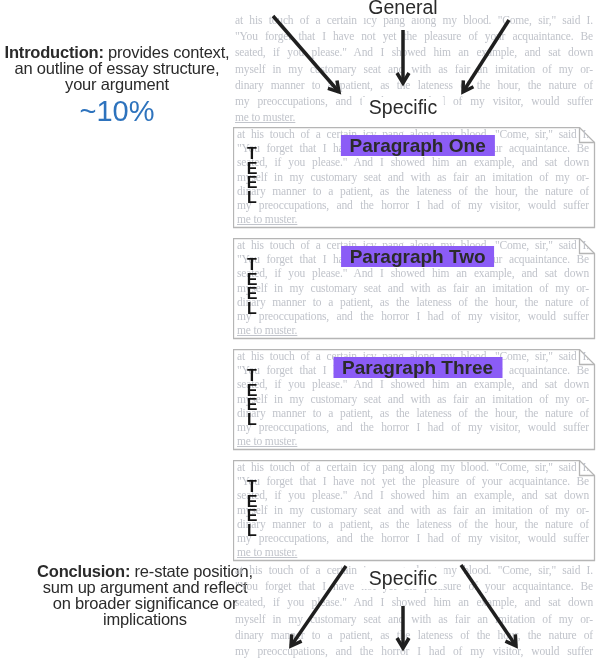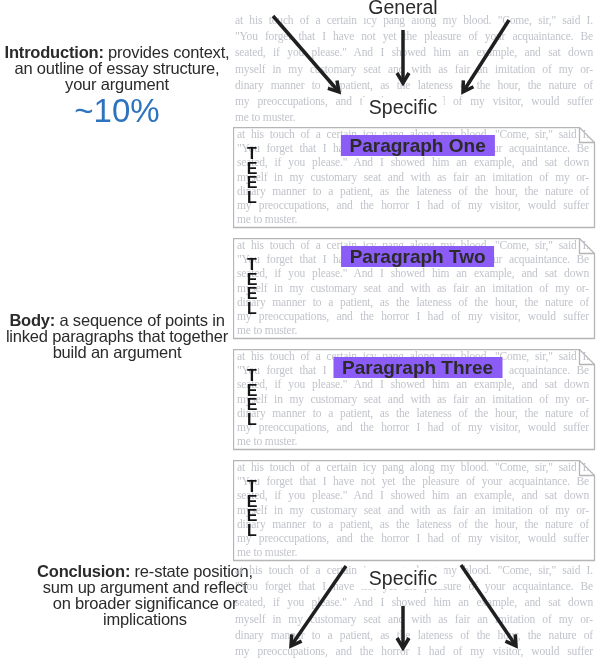--- a/index.html
+++ b/index.html
@@ -7,32 +7,32 @@
     width:602px;height:662px;position:relative;background:#ffffff;
     overflow:hidden;font-family:"Liberation Sans",sans-serif;
   }
   
   .left-label{
     position:absolute;left:4px;width:226px;text-align:center;
     font-size:16.5px;line-height:16px;color:#2b2b2b;letter-spacing:-0.2px;
   }
   .left-label b{font-weight:700;}
   .share{
-    font-size:33px;line-height:30px;color:#2e73bd;margin-top:4px;
+    font-size:29px;line-height:30px;color:#2e73bd;margin-top:4px;
     letter-spacing:0;
   }
   
   .rcol{position:absolute;left:233px;top:0;width:366px;height:662px;}
   .fadetext{
     position:absolute;left:2px;width:358px;
     font-family:"Liberation Serif",serif;font-size:11.5px;
     line-height:16.2px;color:#c1c4cb;letter-spacing:-0.15px;
   }
   .fadetext .tline{text-align:justify;text-align-last:justify;}
-  .fadetext .tline:last-child{text-align-last:left;}
+  .fadetext .tline:last-child{text-align-last:left;text-decoration:underline;}
   .parabox{position:absolute;left:0;width:362px;height:101px;}
   .parabox .fadetext{top:0;left:4px;width:352px;line-height:14.2px;}
   .boxsvg{position:absolute;top:0;left:0;}
   .ptitle{
     position:absolute;top:8px;left:51%;transform:translateX(-50%);
     background:#8b5cf6;padding:0 9px;font-size:19px;font-weight:600;
     color:#2b2b2b;white-space:nowrap;line-height:21px;
   }
   .teel{
     position:absolute;top:20px;left:11px;display:flex;flex-direction:column;
@@ -48,21 +48,20 @@
 </style>
 </head>
 <body>
 
 <div class="left-label" style="top:44px;">
   <div><b>Introduction:</b><span> provides context, an outline of essay structure, your argument</span></div>
   <div class="share">~10%</div>
 </div>
 
 <div class="left-label" style="top:312px;">
-  <div><b>Body:</b><span> a sequence of points in linked paragraphs that together build an argument</span></div>
 </div>
 
 <div class="left-label" style="top:563px;margin-left:28px;">
   <div><b>Conclusion:</b><span> re-state position, sum up argument and reflect on broader significance or implications</span></div>
 </div>
 
 <div class="rcol">
 
   <div class="fadetext" style="top:12px;">
       <div class="tline">at his touch of a certain icy pang along my blood. "Come, sir," said I.</div>

